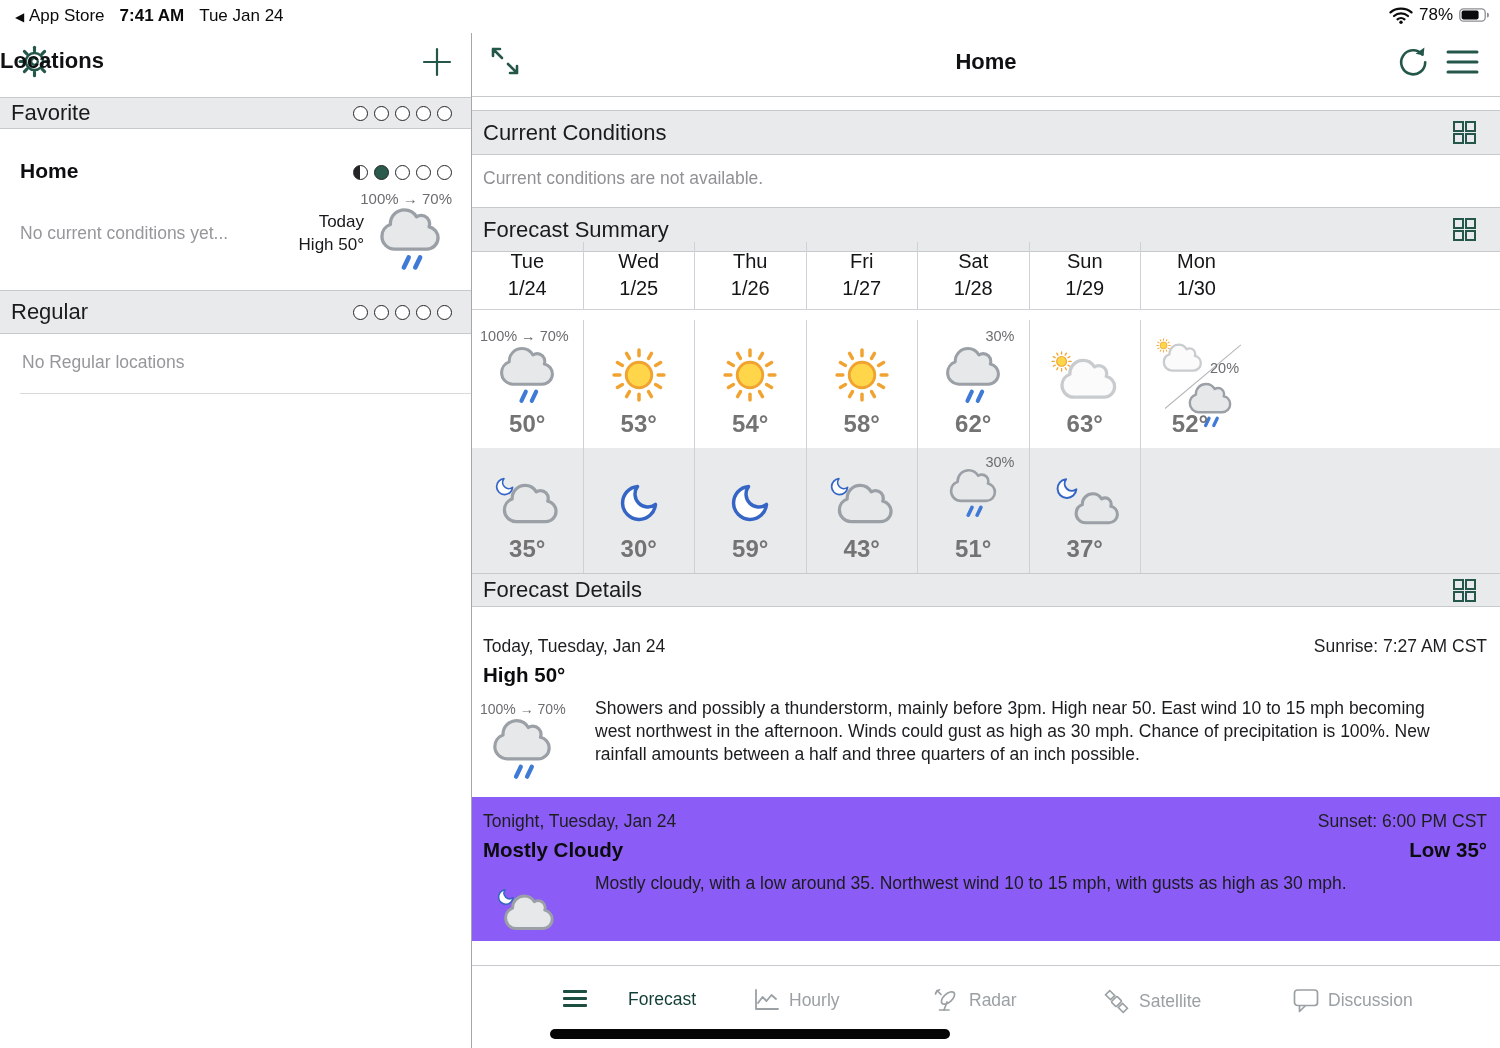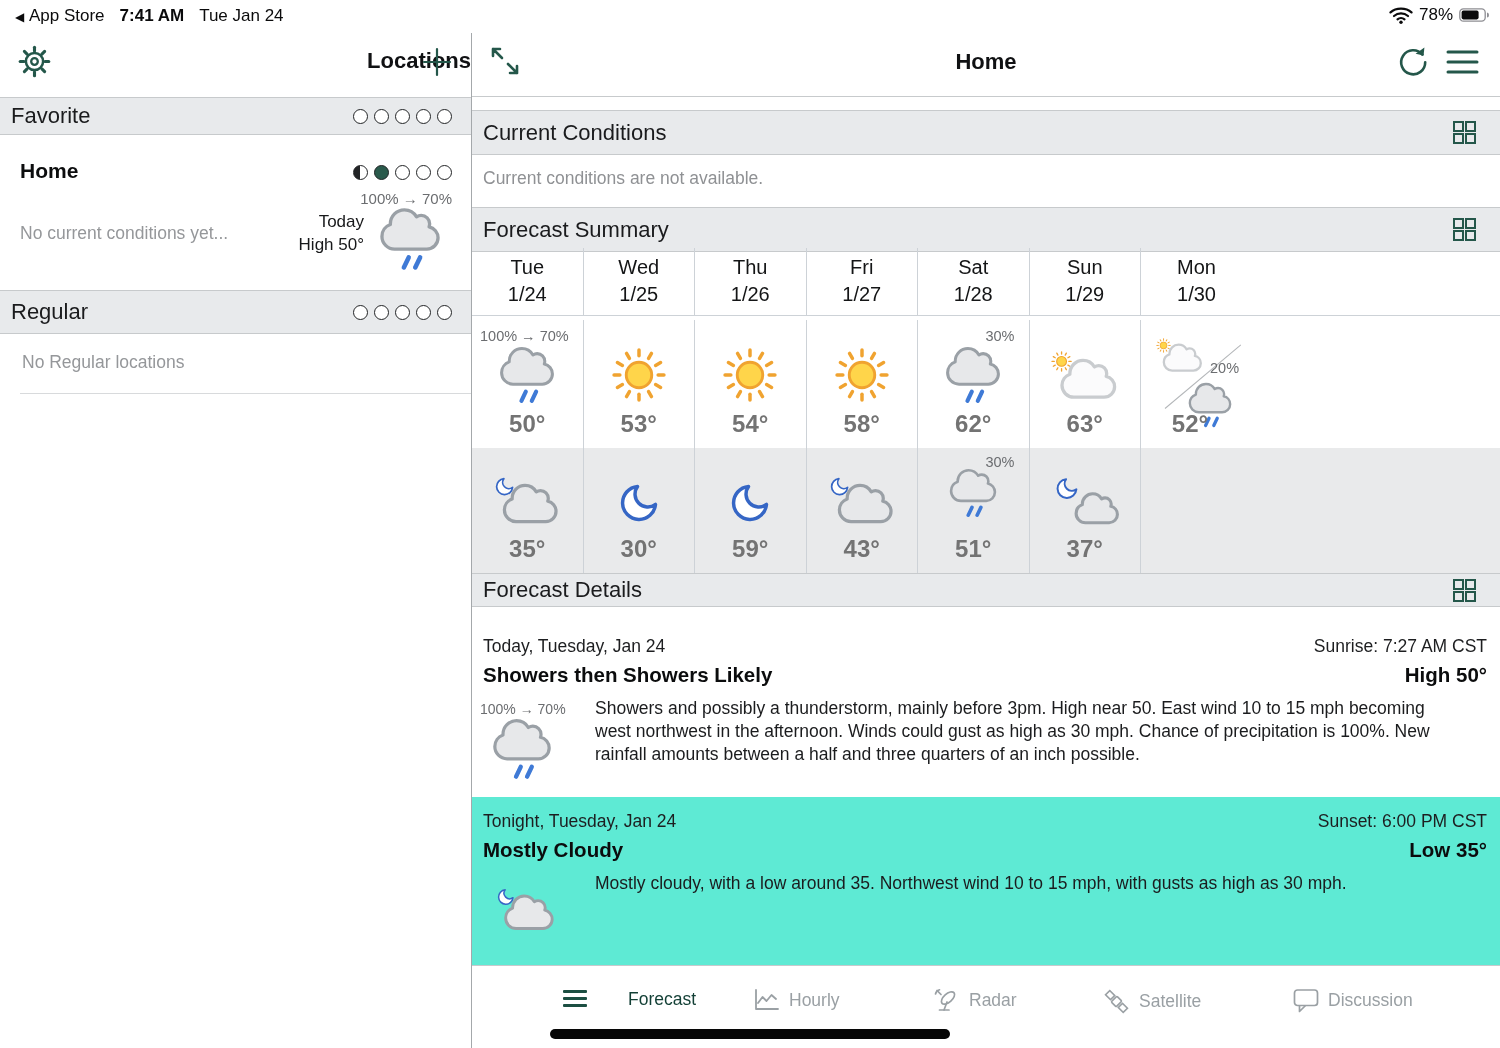--- a/index.html
+++ b/index.html
@@ -14,34 +14,34 @@
   .dots{display:flex;gap:6px;}
   .dot{width:15px;height:15px;border:1.6px solid #222426;border-radius:50%;box-sizing:border-box;background:#fff;}
   .dot.half{background:linear-gradient(90deg,#222426 50%,#fff 50%);}
   .dot.fill{background:#2a5a4c;}
   .gray{color:#95979a;}
   
   .sidebar{position:absolute;left:0;top:0;width:471px;height:1048px;background:#fff;}
   .vdiv{position:absolute;left:471px;top:33px;bottom:0;width:1.5px;background:#a4a8ab;}
   .statusL{position:absolute;left:15px;top:6px;font-size:17px;display:flex;gap:15px;align-items:baseline;color:#0b0b0c;}
   .statusL .tri{font-size:12px;}
-  .side-head-title{position:absolute;left:0;right:0;top:48px;text-align:right;font-size:22px;font-weight:600;color:#101113;}
+  .side-head-title{position:absolute;left:0;right:0;top:48px;text-align:left;font-size:22px;font-weight:600;color:#101113;}
   .loc-name{position:absolute;left:20px;top:20px;font-size:21px;font-weight:700;color:#0c0d0e;}
   .small-precip{font-size:15px;color:#6b6d70;}
   .today-block{position:absolute;right:107px;top:71px;text-align:right;font-size:17px;line-height:23px;color:#17181a;}
   
   .main{position:absolute;left:472px;top:0;width:1028px;height:1048px;background:#fff;}
   .statusR{position:absolute;right:10px;top:5px;display:flex;align-items:center;gap:6px;font-size:17px;color:#0b0b0c;}
   .mt-dots{position:absolute;left:726px;top:8px;width:48px;text-align:center;color:#d6d8da;font-size:12px;letter-spacing:4px;}
   .main-head{position:absolute;left:0;top:0;right:0;height:97px;border-bottom:1px solid #c7cacc;box-sizing:border-box;}
   .main-title{position:absolute;left:0;right:0;top:49px;text-align:center;font-size:22px;font-weight:600;color:#101113;}
   .msg{position:absolute;left:11px;top:168px;font-size:17.5px;color:#8f9194;}
   
   .fs-row{position:absolute;left:0;right:0;display:flex;}
-  .fs-head{top:248px;height:68px;justify-content:center;}
+  .fs-head{top:242px;height:68px;justify-content:center;}
   .fs-dayrow{top:320px;height:128px;}
   .fs-night{top:448px;height:125px;background:#e9eaeb;}
   .fs-cell{flex:0 0 111.5px;border-right:1px solid #cdd2d7;position:relative;box-sizing:border-box;}
   .fs-cell.wide{flex:1 1 auto;border-right:none;}
   .fs-head .fs-cell{border-bottom:1px solid #cdd2d7;text-align:center;font-size:20px;line-height:27px;padding-top:6px;color:#141516;}
   .cell-precip{position:absolute;top:8px;left:8px;right:8px;font-size:14.5px;color:#6b6d70;white-space:nowrap;}
   .cell-precip.right{text-align:center;right:14px;left:auto;}
   .wicon{position:absolute;left:50%;transform:translateX(-50%);}
   .wicon.day{top:26px;width:84px;height:58px;}
   .wicon.night{top:28px;width:84px;height:50px;}
@@ -161,21 +161,21 @@
     <div class="side-head-title">Locations</div>
     <div class="abs" style="left:421px;top:46px">
       <svg width="32" height="32" viewBox="0 0 32 32">
         <g stroke="#24574a" stroke-width="2.2" stroke-linecap="round">
           <line x1="16" y1="3" x2="16" y2="29"></line>
             <line x1="3" y1="16" x2="29" y2="16"></line>
         </g>
       </svg>
     </div>
 
-    <div class="sec-bar" style="top:97px;height:38px;padding-right:19px">
+    <div class="sec-bar" style="top:97px;height:32px;padding-right:19px">
       <span>Favorite</span>
       <span class="dots">
         <span class="dot"></span>
           <span class="dot"></span>
           <span class="dot"></span>
           <span class="dot"></span>
           <span class="dot"></span>
       </span>
     </div>
 
@@ -424,31 +424,30 @@
         </g>
       </svg>
     </div>
 
     <div class="fd" style="top:622px;height:175px;background:#fff">
       <div class="fd-row1">
         <span>Today, Tuesday, Jan 24</span>
         <span>Sunrise: 7:27 AM CST</span>
       </div>
       <div class="fd-row2">
-        <span>Showers then Showers Likely</span>
         <span>High 50°</span>
       </div>
       <div class="fd-precip">100% → 70%</div>
       <svg class="abs" style="left:20px;top:96px" width="60" height="62" viewBox="0 0 700 730">
           <use href="#i-cloud-rain" width="700" height="730"></use>
         </svg>
       <div class="fd-text">Showers and possibly a thunderstorm, mainly before 3pm.  High near 50. East wind 10 to 15 mph becoming west northwest in the afternoon. Winds could gust as high as 30 mph.  Chance of precipitation is 100%. New rainfall amounts between a half and three quarters of an inch possible.</div>
     </div>
 
-    <div class="fd" style="top:797px;height:168px;background:#5eead4">
+    <div class="fd" style="top:797px;height:144px;background:#8b5cf6">
       <div class="fd-row1">
         <span>Tonight, Tuesday, Jan 24</span>
         <span>Sunset: 6:00 PM CST</span>
       </div>
       <div class="fd-row2">
         <span>Mostly Cloudy</span>
         <span>Low 35°</span>
       </div>
       <svg class="abs" style="left:22px;top:88px" width="64" height="50" viewBox="0 0 880 620">
           <use href="#i-moon-cloud" width="880" height="620"></use>

